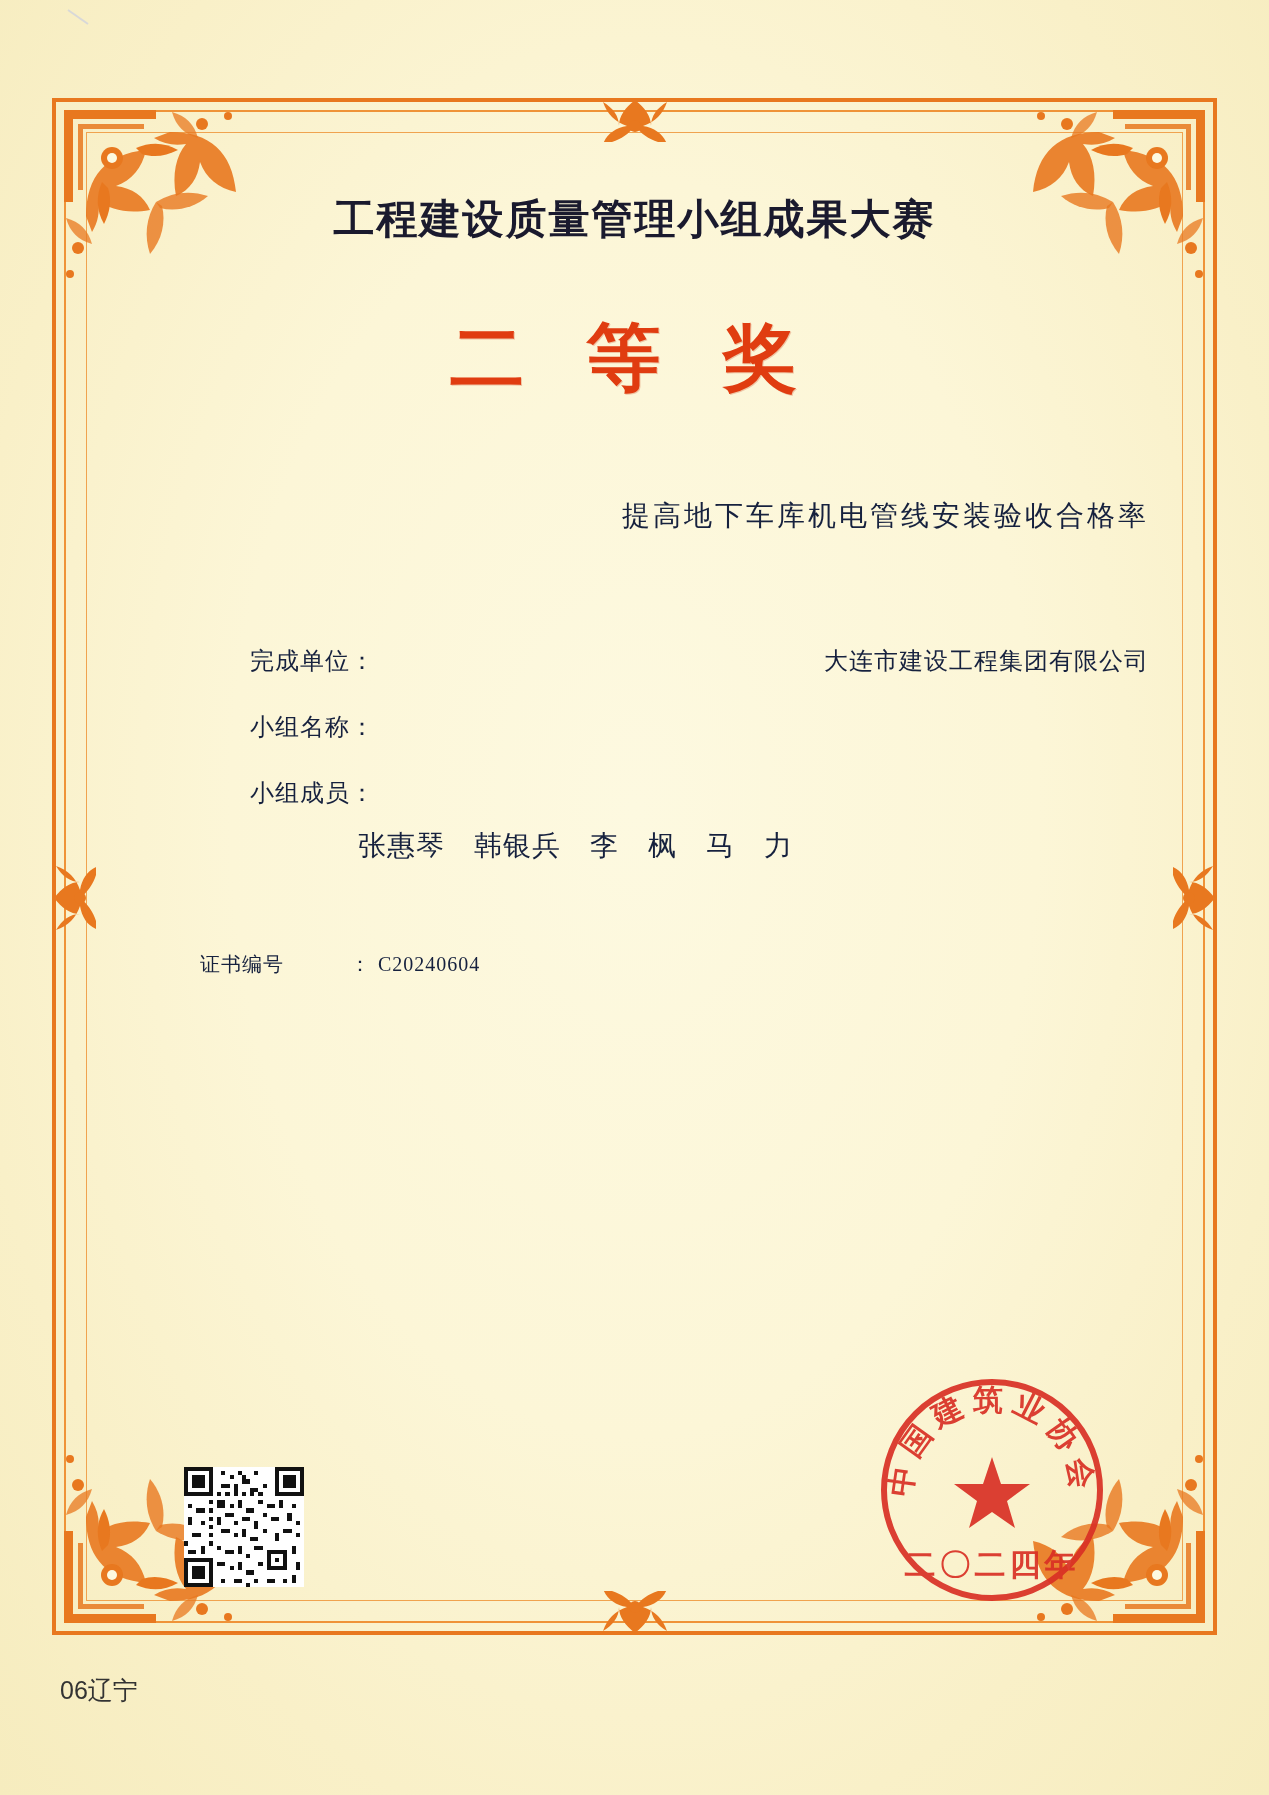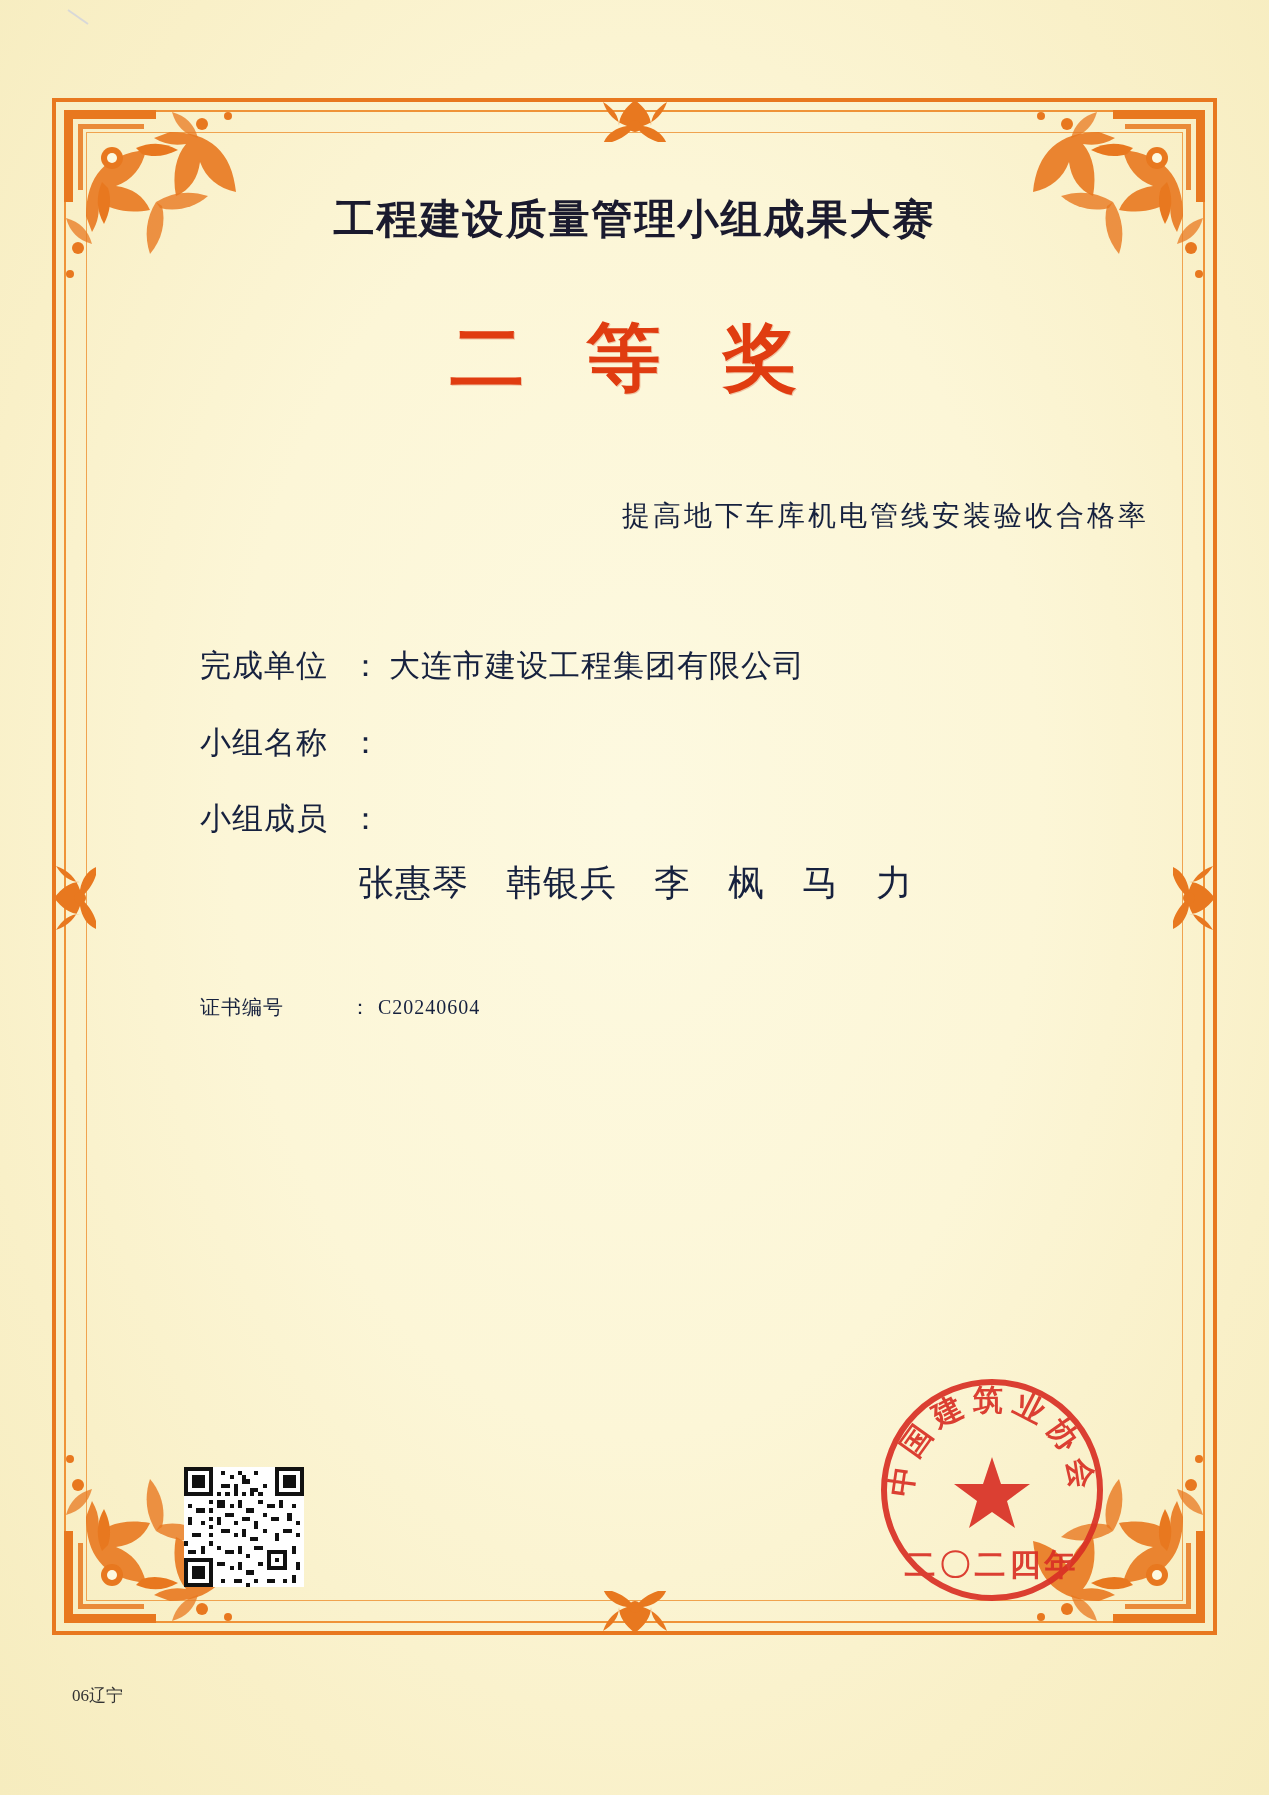--- a/index.html
+++ b/index.html
@@ -131,41 +131,42 @@
   .fields {
     margin-top: 108px;
     padding-left: 80px;
     position: relative;
     z-index: 3;
   }
   .field-row {
     display: flex;
     align-items: flex-start;
     margin-bottom: 30px;
-    font-size: 31px;
+    font-size: 24px;
     color: #16213e;
     line-height: 1.5;
+    text-align: right;
   }
   .field-label {
     width: 150px;
     flex: 0 0 150px;
     letter-spacing: 1px;
     white-space: nowrap;
   }
   .field-colon {
     flex: 0 0 auto;
     padding-right: 8px;
   }
   .field-value {
     flex: 1 1 auto;
     letter-spacing: 1px;
   }
   .members-line2 {
     padding-left: 158px;
-    font-size: 36px;
+    font-size: 28px;
     color: #16213e;
     margin-top: -14px;
     letter-spacing: 1px;
   }
 
   .cert-no {
     margin-top: 86px;
     padding-left: 80px;
     font-size: 20px;
     color: #16213e;
@@ -196,25 +197,25 @@
     bottom: 190px;
     width: 230px;
     height: 230px;
     opacity: 0.92;
   }
   .seal svg { display:block; width:100%; height:100%; }
 
   
   .footer-code {
     position: absolute;
-    left: 72px;
+    left: 60px;
     bottom: 88px;
-    font-size: 17px;
+    font-size: 25px;
     color: #333333;
-    font-family: Liberation Serif, serif;
+    font-family: Liberation Sans, sans-serif;
   }
 
   
   .scan-mark {
     position: absolute;
     left: 66px;
     top: 8px;
     width: 26px;
     height: 20px;
     pointer-events: none;

